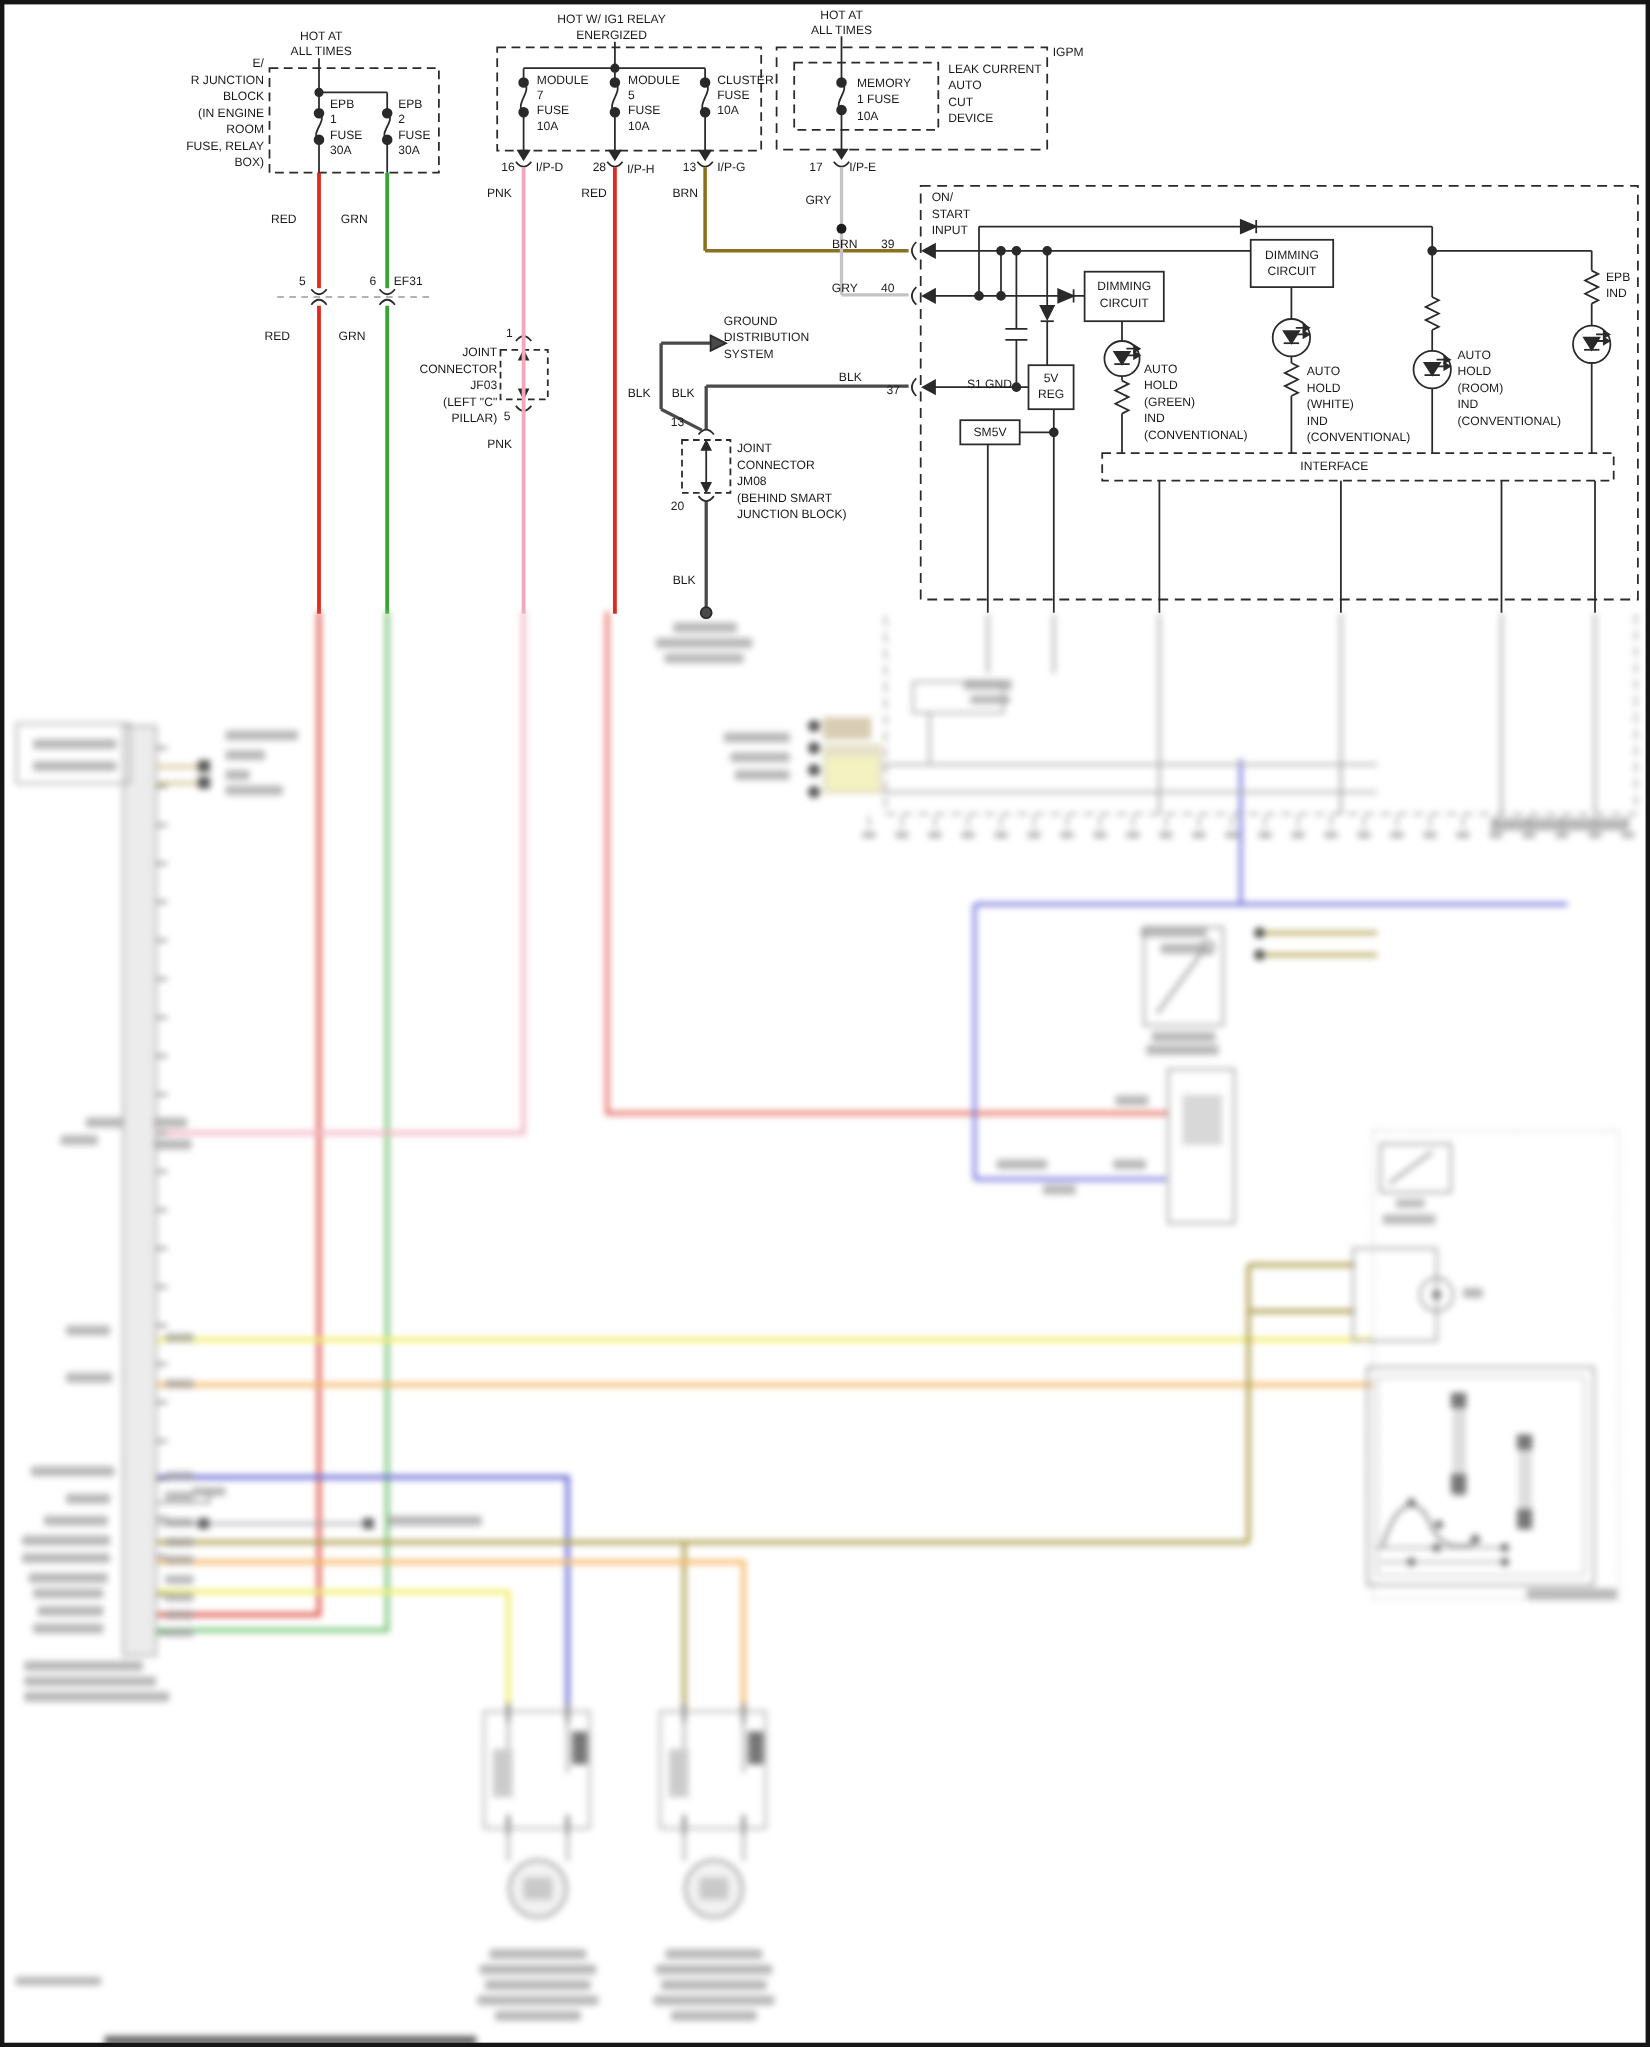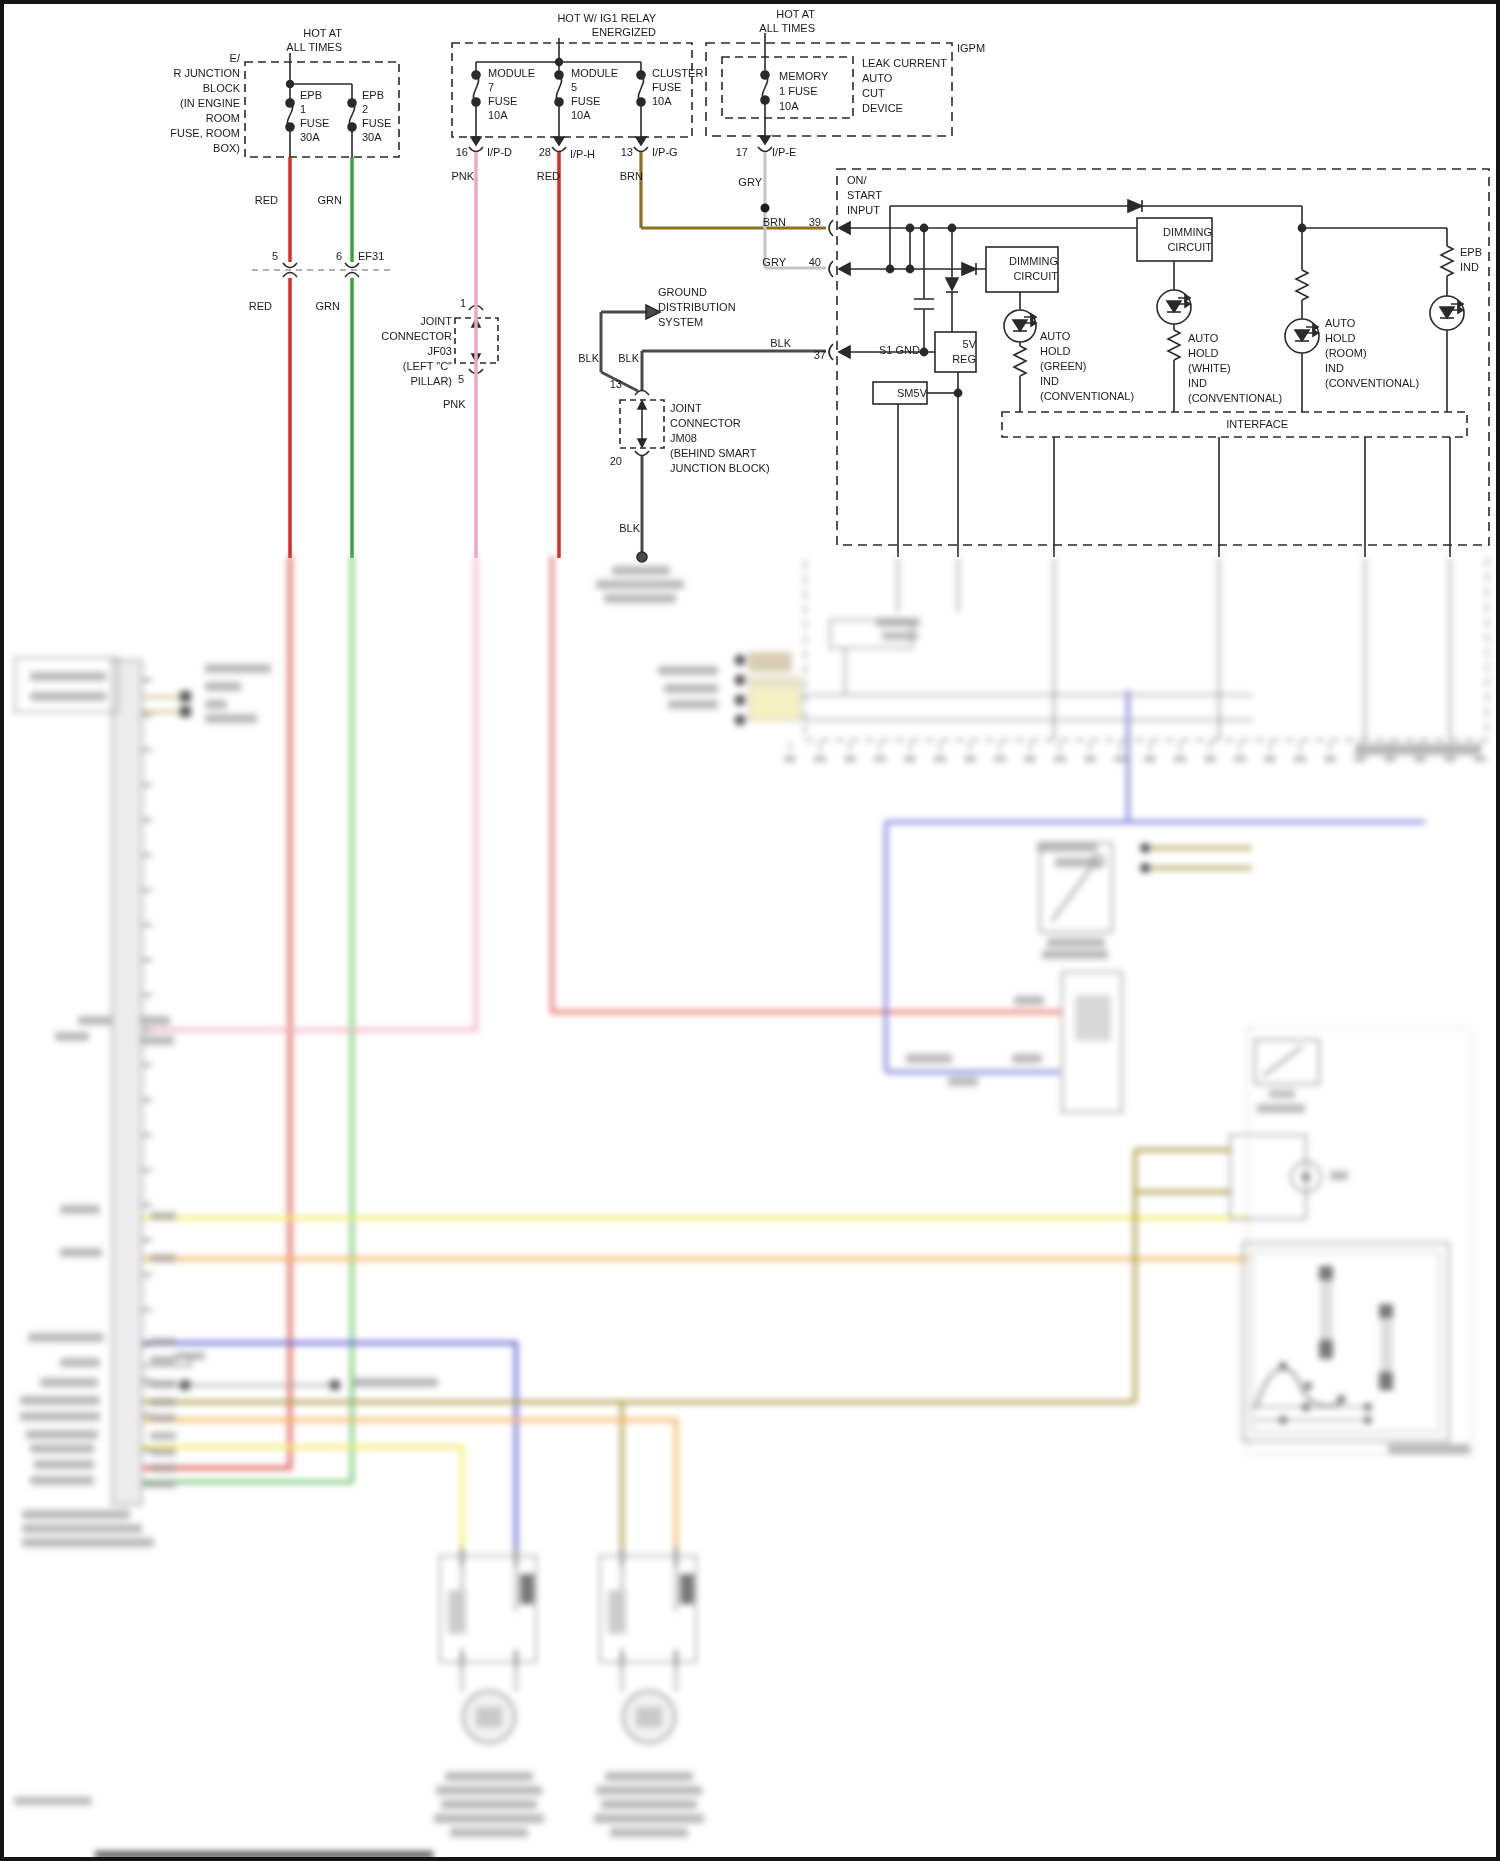--- a/index.html
+++ b/index.html
@@ -1,21 +1,21 @@
 <!DOCTYPE html>
 <html><head>
 <meta charset="utf-8">
 <style>
   html,body{margin:0;padding:0;background:#fff;}
   #canvas{position:relative;width:1500px;height:1861px;background:#ffffff;overflow:hidden;
           font-family:"Liberation Sans",sans-serif;}
   #frame{position:absolute;inset:0;border:4px solid #151515;pointer-events:none;z-index:50;}
   svg{position:absolute;left:0;top:0;}
   .lbl{position:absolute;font:11px/13px "Liberation Sans",sans-serif;color:#1b1b1b;white-space:nowrap;z-index:10;}
-  .c{text-align:right;} .r{text-align:right;}
+  .c{text-align:center;} .r{text-align:right;}
   .blurzone{position:absolute;inset:0;filter:blur(3px);z-index:5;}
   .blob{position:absolute;background:#9a9a9a;opacity:.7;border-radius:2px;}
 </style>
 </head>
 <body>
 
 <div id="canvas">
 <div id="frame"></div>
 
 <svg width="1500" height="1861" viewBox="0 0 1500 1861">
@@ -185,21 +185,21 @@
   <circle cx="765" cy="208" r="4.5" fill="#1c1c1c"></circle>
 </svg>
 
 <div class="lbl c" style="left:242px;top:27px;width:100px">HOT AT</div>
 <div class="lbl c" style="left:242px;top:41px;width:100px">ALL TIMES</div>
 <div class="lbl r" style="left:100px;top:52px;width:140px">E/</div>
 <div class="lbl r" style="left:100px;top:67px;width:140px">R JUNCTION</div>
 <div class="lbl r" style="left:100px;top:82px;width:140px">BLOCK</div>
 <div class="lbl r" style="left:100px;top:97px;width:140px">(IN ENGINE</div>
 <div class="lbl r" style="left:100px;top:112px;width:140px">ROOM</div>
-<div class="lbl r" style="left:100px;top:127px;width:140px">FUSE, ROOM</div>
+<div class="lbl r" style="left:100px;top:127px;width:140px">FUSE, RELAY</div>
 <div class="lbl r" style="left:100px;top:142px;width:140px">BOX)</div>
 <div class="lbl" style="left:300px;top:89px">EPB</div>
 <div class="lbl" style="left:300px;top:103px">1</div>
 <div class="lbl" style="left:300px;top:117px">FUSE</div>
 <div class="lbl" style="left:300px;top:131px">30A</div>
 <div class="lbl" style="left:362px;top:89px">EPB</div>
 <div class="lbl" style="left:362px;top:103px">2</div>
 <div class="lbl" style="left:362px;top:117px">FUSE</div>
 <div class="lbl" style="left:362px;top:131px">30A</div>
 <div class="lbl c" style="left:238px;top:194px;width:40px">RED</div>

